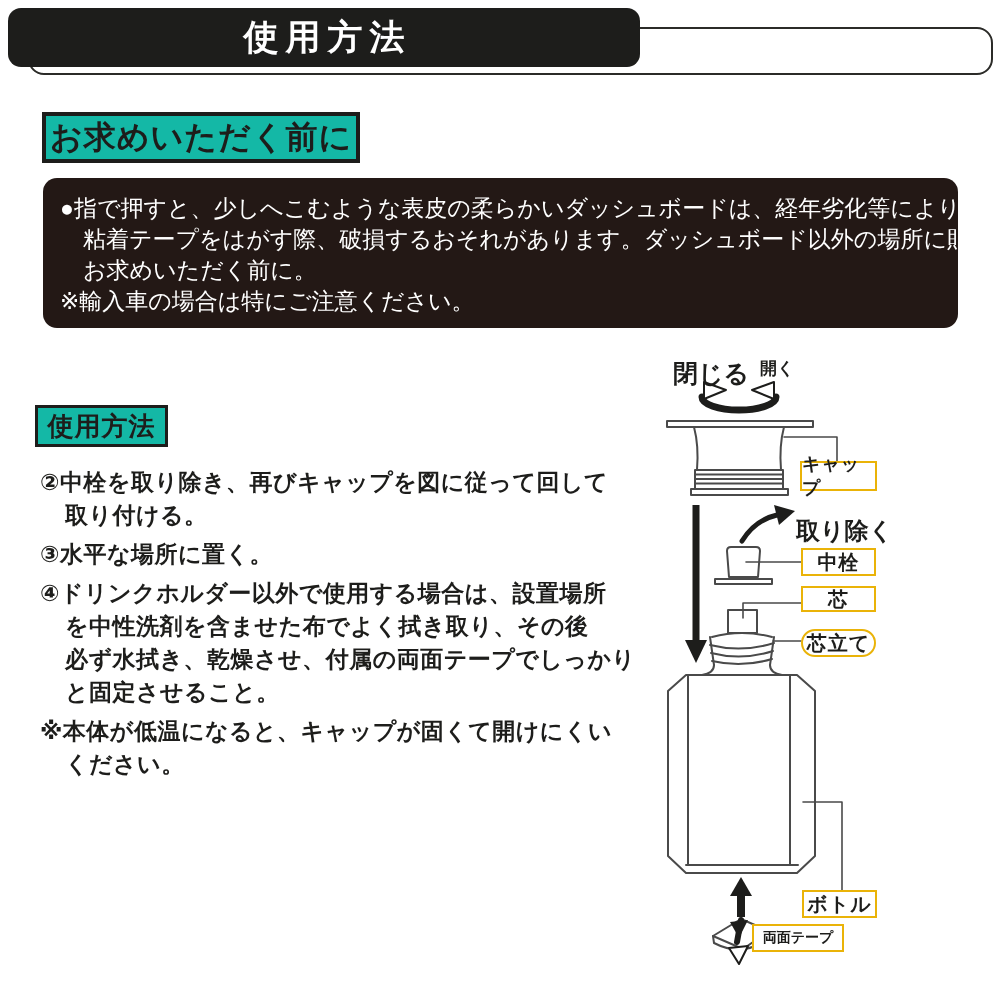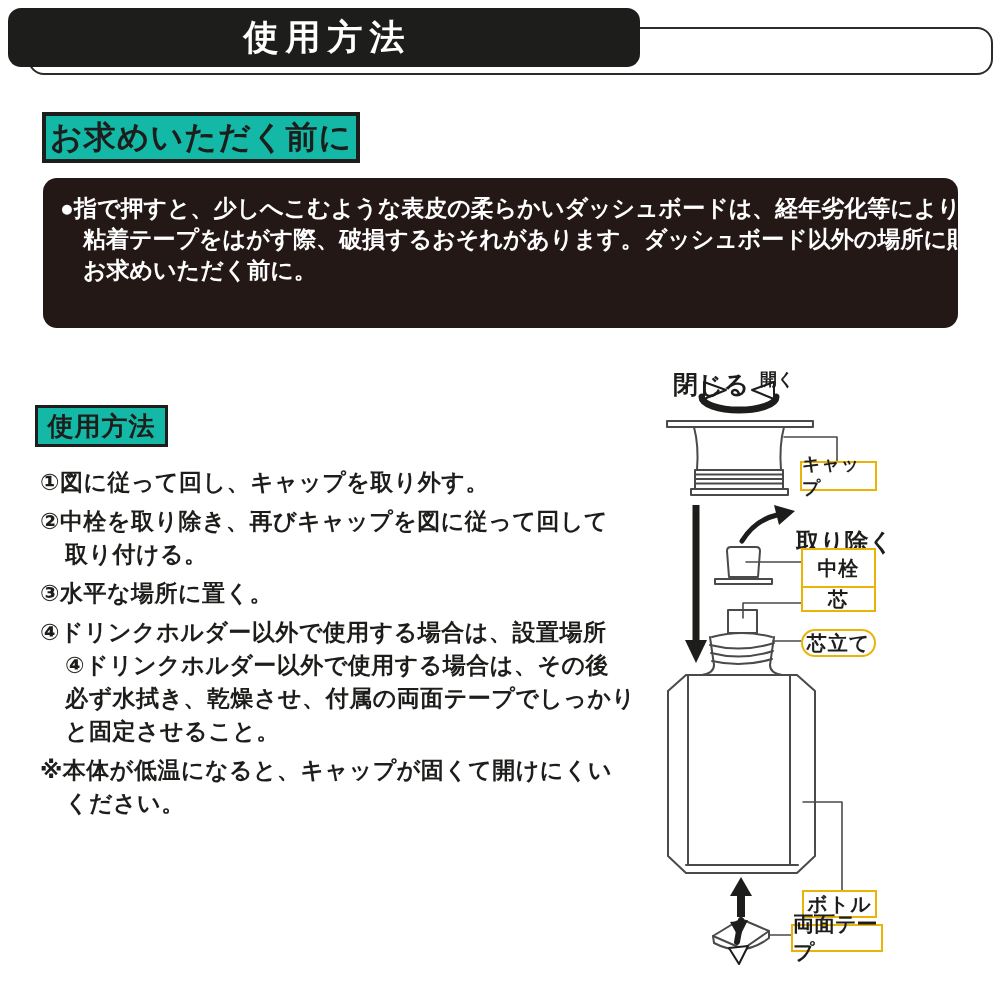--- a/index.html
+++ b/index.html
@@ -16,78 +16,76 @@
 
   
   .h-box { position:absolute; background:#14b8a6; border:4px solid #1d1d1b;
     display:flex; align-items:center; justify-content:center; font-weight:bold; }
   .h-before { left:42px; top:112px; width:318px; height:51px; font-size:32px; letter-spacing:1px; }
   .h-usage  { left:35px; top:405px; width:133px; height:42px; font-size:26px; border-width:3px; letter-spacing:1px; }
 
   
   .warning { position:absolute; left:43px; top:178px; width:915px; height:150px;
     background:#231815; border-radius:14px; color:#fff; padding:15px 14px 0 17px; }
-  .warning .w-line { font-size:23px; font-weight:bold; line-height:31px; white-space:nowrap; }
+  .warning .w-line { font-size:23px; font-weight:normal; line-height:31px; white-space:nowrap; }
   .warning .w-indent { padding-left:23px; }
 
   
   .steps { position:absolute; left:40px; top:466px; width:545px; }
   .step { margin-bottom:6px; }
   .step-line { font-size:23px; font-weight:bold; line-height:33px; white-space:nowrap; letter-spacing:0.5px; }
   .step-line.cont { padding-left:25px; }
 
   
   .diagram-svg { position:absolute; left:630px; top:350px; width:370px; height:640px; }
-  .dia-text { position:absolute; font-weight:bold; white-space:nowrap;margin-top:11px; }
+  .dia-text { position:absolute; font-weight:bold; white-space:nowrap; }
   .t-close { left:673px; top:357px; font-size:25px; }
   .t-open  { left:760px; top:357px; font-size:17px; }
   .t-remove{ left:796px; top:515px; font-size:24px; }
   .label-box { position:absolute; border:2px solid #eab308; background:#fff;
     display:flex; align-items:center; justify-content:center; font-size:20px; font-weight:bold; letter-spacing:1px; }
   .lb-cap    { left:800px; top:461px; width:77px; height:30px; font-size:18px; }
-  .lb-plug   { left:801px; top:548px; width:75px; height:40px;font-family:Liberation Serif, serif; }
+  .lb-plug   { left:801px; top:548px; width:75px; height:28px;font-family:Liberation Serif, serif; }
   .lb-wick   { left:801px; top:586px; width:75px; height:26px; }
   .lb-stand  { left:801px; top:629px; width:75px; height:28px;border-radius:14px; }
   .lb-bottle { left:802px; top:890px; width:75px; height:28px; }
-  .lb-tape   { left:791px; top:924px; width:92px; height:28px; font-size:21px; letter-spacing:0; }
+  .lb-tape   { left:752px; top:924px; width:92px; height:28px; font-size:14px; letter-spacing:0; }
 </style>
 </head>
 <body>
 
 <div class="page">
 
   <div class="title-underline"></div>
   <div class="title-bar">
     <span>使用方法</span>
   </div>
 
   <div class="h-box h-before">お求めいただく前に</div>
 
   <div class="warning">
     <div class="w-line">●指で押すと、少しへこむような表皮の柔らかいダッシュボードは、経年劣化等により、</div>
     <div class="w-line w-indent">粘着テープをはがす際、破損するおそれがあります。ダッシュボード以外の場所に貼り</div>
     <div class="w-line w-indent">お求めいただく前に。</div>
+    <div class="w-line">※輸入車の場合は特にご注意ください。</div>
   </div>
 
   <div class="h-box h-usage">使用方法</div>
 
   <div class="steps">
-    <div class="step">
-      <div class="step-line">①図に従って回し、キャップを取り外す。</div>
-    </div>
     <div class="step">
       <div class="step-line">②中栓を取り除き、再びキャップを図に従って回して</div>
       <div class="step-line cont">取り付ける。</div>
     </div>
     <div class="step">
       <div class="step-line">③水平な場所に置く。</div>
     </div>
     <div class="step">
       <div class="step-line">④ドリンクホルダー以外で使用する場合は、設置場所</div>
-      <div class="step-line cont">④ドリンクホルダー以外で使用する場合は、その後</div>
+      <div class="step-line cont">を中性洗剤を含ませた布でよく拭き取り、その後</div>
       <div class="step-line cont">必ず水拭き、乾燥させ、付属の両面テープでしっかり</div>
       <div class="step-line cont">と固定させること。</div>
     </div>
     <div class="step">
       <div class="step-line">※本体が低温になると、キャップが固くて開けにくい</div>
       <div class="step-line cont">ください。</div>
     </div>
   </div>
 
   <svg class="diagram-svg" viewBox="0 0 370 640" fill="none" stroke-linecap="round" stroke-linejoin="round">

